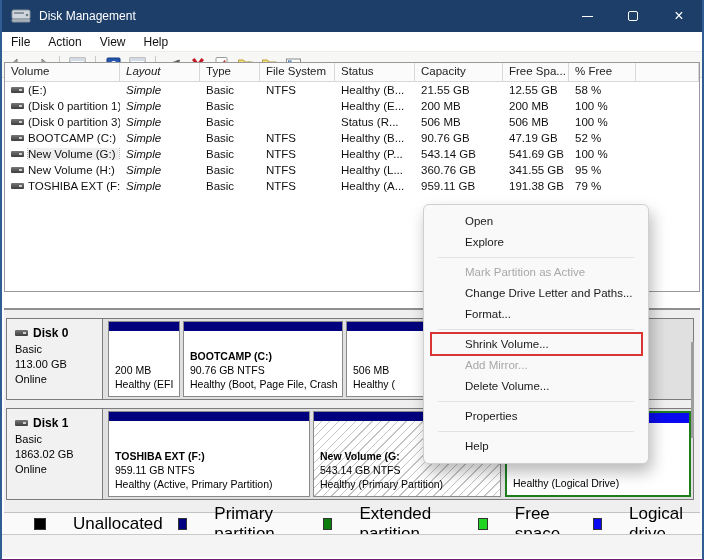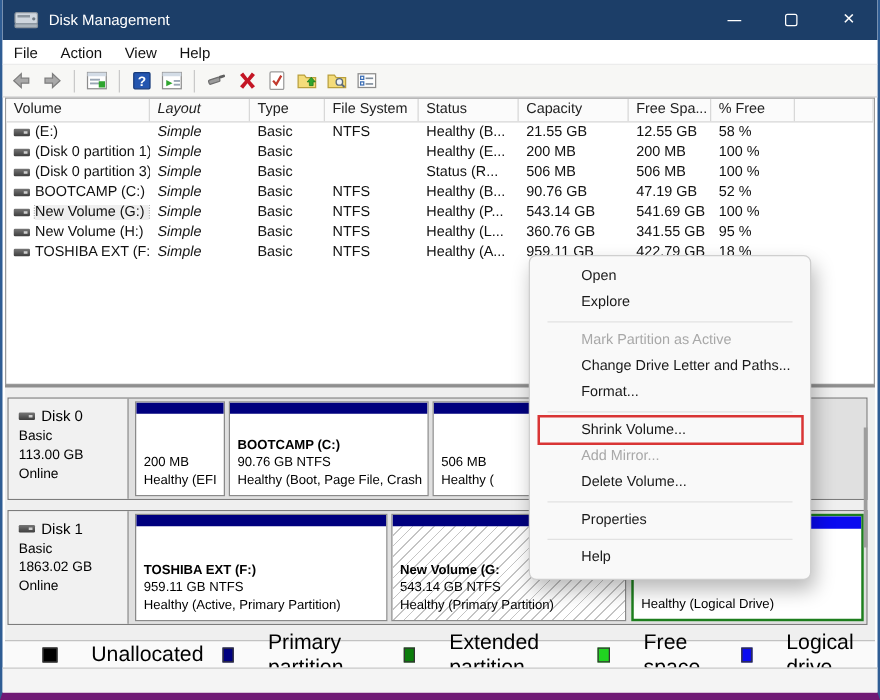--- a/index.html
+++ b/index.html
@@ -1,20 +1,20 @@
 <!DOCTYPE html>
 <html><head>
 <meta charset="utf-8">
 <style>
   * { margin:0; padding:0; box-sizing:border-box; }
   html,body { width:704px; height:560px; }
   body { font-family:"Liberation Sans", sans-serif; background:#d7e4ef; }
   .window { position:relative; width:704px; height:560px; background:#ffffff;
             border-left:2px solid #2f5d94; border-right:2px solid #2f5d94;
-            border-bottom:6px solid #701a75; overflow:hidden; }
+            border-bottom:1px solid #701a75; overflow:hidden; }
 
   
   .titlebar { position:absolute; left:0; top:0; right:0; height:32px; background:#1c3e68;
               display:flex; align-items:center; padding-left:9px; }
   .title-icon { width:20px; height:16px; margin-right:8px; }
   .title-text { color:#ffffff; font-size:12px; }
   .win-controls { position:absolute; right:0; top:0; height:32px; display:flex; }
   .wc { width:46px; height:32px; display:flex; align-items:center; justify-content:center; color:#ffffff; font-size:14px; }
   .wc .min-glyph { display:block; width:11px; border-top:1px solid #fff; }
   .wc .max-glyph { display:block; width:10px; height:10px; border:1px solid #fff; border-radius:2px; }
@@ -25,41 +25,41 @@
              display:flex; align-items:center; border-bottom:1px solid #ececec; }
   .menu-item { padding:0 9px; font-size:12px; color:#111; }
 
   
   .toolbar { position:absolute; left:0; top:52px; right:0; height:26px; background:#f7f7f5;
              border-bottom:1px solid #d6d6d6; display:flex; align-items:center; padding-left:6px; gap:5px; }
   .tb-ico { width:19px; height:19px; display:flex; align-items:center; justify-content:center; }
   .tb-sep { width:1px; height:18px; background:#c9c9c9; margin:0 3px; }
 
   
-  .listpane { position:absolute; left:2px; top:78px; width:696px; height:230px; background:#ffffff;
+  .listpane { position:absolute; left:2px; top:62px; width:696px; height:230px; background:#ffffff;
               border:1px solid #9a9a9a; overflow:hidden; }
   .vh-row { display:flex; height:19px; background:#fbfbfb; border-bottom:1px solid #d8d8d8; }
   .vh { font-size:11.5px; color:#222; padding:2px 0 0 6px; border-right:1px solid #d8d8d8; overflow:hidden; white-space:nowrap; }
   .v-row { display:flex; height:16px; align-items:center; }
   .vc { font-size:11.5px; color:#111; padding-left:6px; overflow:hidden; white-space:nowrap; }
   .c0{width:115px;} .c1{width:80px;font-style:italic;} .c2{width:60px;} .c3{width:75px;} .c4{width:80px;}
   .c5{width:88px;} .c6{width:66px;} .c7{width:67px;} .c8{flex:1;}
   .vol-cell { display:flex; align-items:center; gap:4px; }
   .disk-mini { flex:0 0 auto; width:13px; height:6px; background:linear-gradient(#777,#3d3d3d); border-radius:1px; position:relative; }
   .disk-mini::after{ content:''; position:absolute; right:2px; top:2px; width:3px; height:2px; background:#cfcfcf; }
   .sel-label { background:#efefef; outline:1px dotted #b5b5b5; padding-right:3px; }
 
   
   .bottompane { position:absolute; left:2px; top:308px; width:696px; height:204px; background:#efefef;
                 border-top:2px solid #8f8f8f; }
   .disk-row { position:absolute; left:2px; width:688px; border:1px solid #7c7c7c; background:#e6e6e6; display:flex; }
   .disk-row.d0 { top:8px; height:82px; }
   .disk-row.d1 { top:98px; height:92px; }
   .disk-label { width:96px; border-right:1px solid #7c7c7c; background:#f1f1f1; padding:7px 0 0 8px; }
-  .dl-head { display:flex; align-items:center; gap:5px; font-size:12px; font-weight:normal; color:#000; }
+  .dl-head { display:flex; align-items:center; gap:5px; font-size:12px; font-weight:bold; color:#000; }
   .dl-line { font-size:11px; color:#000; margin-top:3px; }
   .strip { position:relative; flex:1; background:#e0e0e0; }
   .part { position:absolute; top:2px; bottom:2px; background:#ffffff; border:1px solid #8a8a8a; overflow:hidden;
           display:flex; flex-direction:column; justify-content:flex-end; padding:0 0 5px 6px; }
   .part .bar { position:absolute; left:0; right:0; top:0; height:9px; background:#00007e; }
   .part .pl { font-size:10.5px; line-height:14px; color:#000; white-space:nowrap; }
   .part .pl.b { font-weight:bold; }
   .part.hatch { background:#ffffff; }
   .part.hatch::before { content:''; position:absolute; inset:9px 0 0 0;
       background:repeating-linear-gradient(135deg, rgba(0,0,0,0) 0 5px, #c4c4c4 5px 6px); }
@@ -295,22 +295,22 @@
     <div class="v-row">
       <div class="vc c0 vol-cell">
           <span class="disk-mini"></span>
           <span>TOSHIBA EXT (F:)</span>
         </div>
       <div class="vc c1">Simple</div>
       <div class="vc c2">Basic</div>
       <div class="vc c3">NTFS</div>
       <div class="vc c4">Healthy (A...</div>
       <div class="vc c5">959.11 GB</div>
-      <div class="vc c6">422.79 GB</div>
-      <div class="vc c7">18 %</div>
+      <div class="vc c6">191.38 GB</div>
+      <div class="vc c7">79 %</div>
     </div>
   </div>
 
   <div class="bottompane">
 
     <div class="disk-row d0">
       <div class="disk-label">
         <div class="dl-head">
             <span class="disk-mini"></span>
             <span>Disk 0</span>

